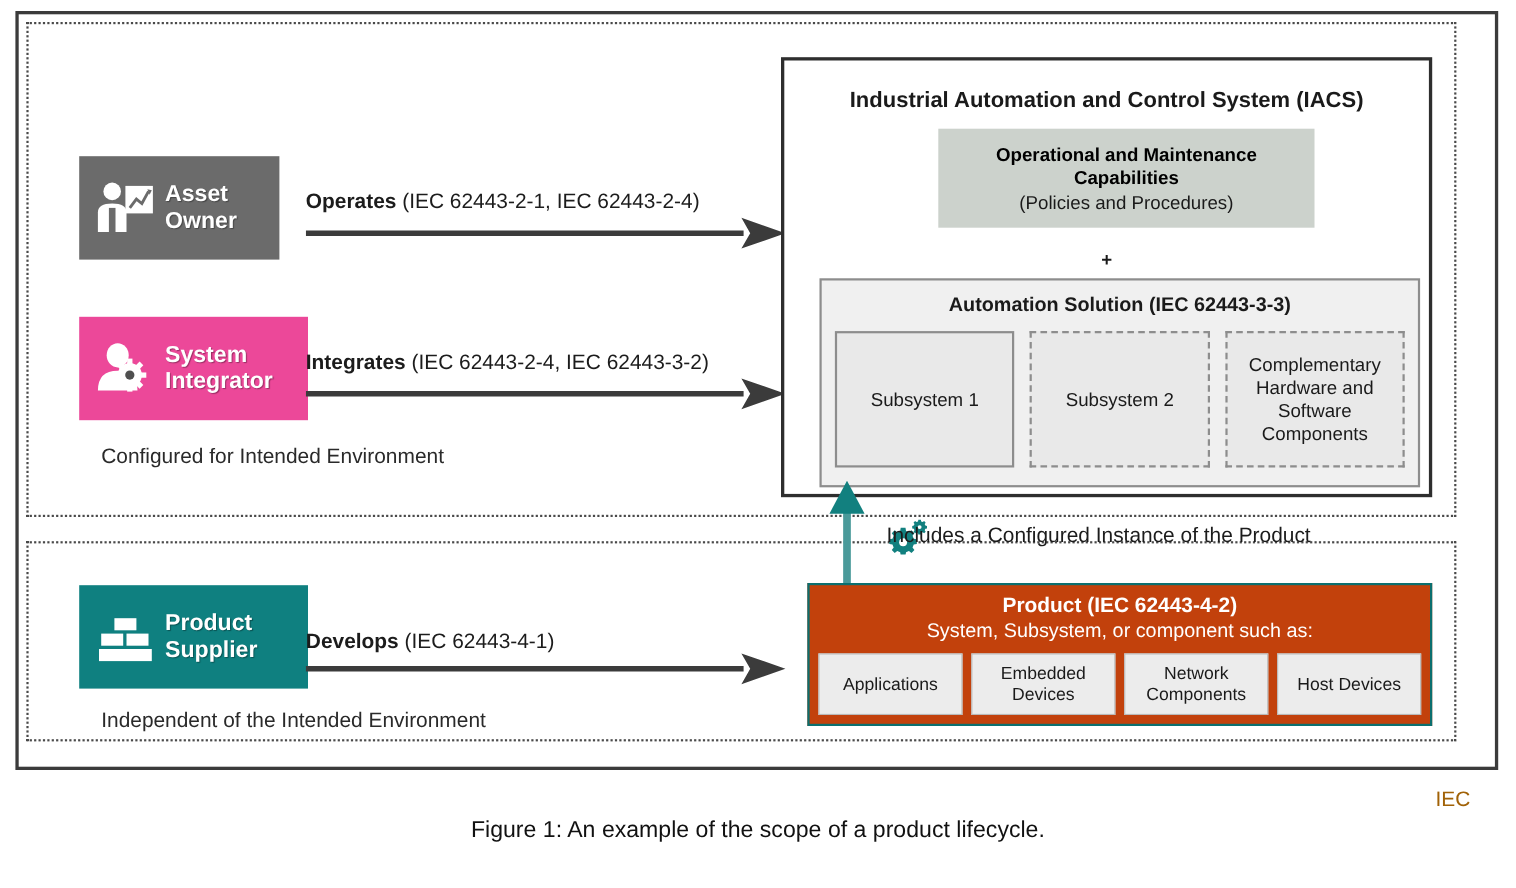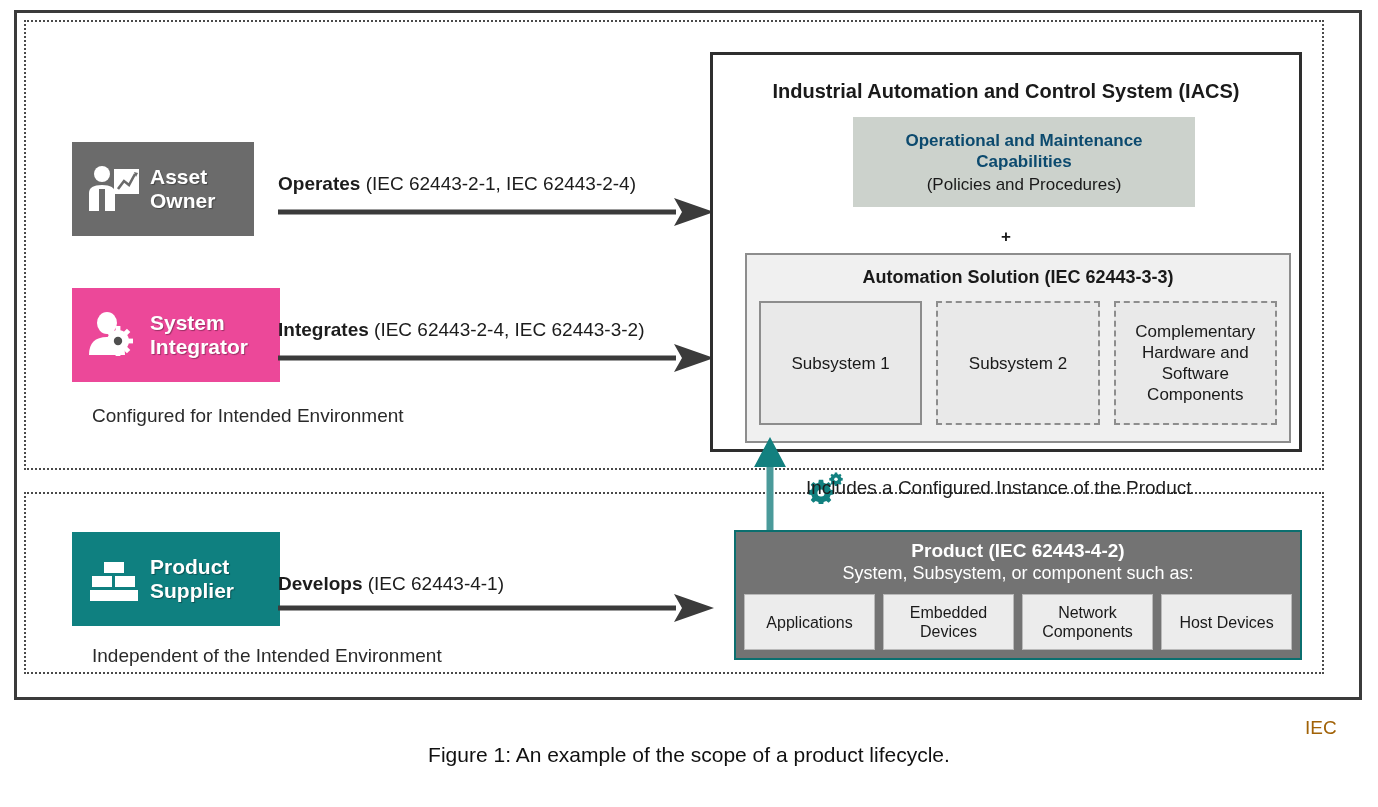--- a/index.html
+++ b/index.html
@@ -108,21 +108,21 @@
     position: absolute;
     left: 140px; top: 62px;
     width: 342px; height: 90px;
     background: #ccd2cc;
     box-sizing: border-box;
     display: flex; flex-direction: column;
     align-items: center; justify-content: center;
     text-align: center;
   }
   #om-title {
-    font-weight: bold; font-size: 17px; color: #0c4a6e;
+    font-weight: bold; font-size: 17px; color: #000000;
     line-height: 21px; white-space: pre-line;
   }
   #om-sub { font-size: 17px; color: #1a1a1a; line-height: 21px; margin-top: 2px; }
 
   #plus-sign {
     position: absolute;
     left: 0; right: 0; top: 172px;
     text-align: center;
     font-size: 17px; font-weight: bold; color: #1a1a1a;
   }
@@ -166,21 +166,21 @@
   }
   #gear-cluster-icon { position: absolute; left: 806px; top: 470px; }
 
   #teal-up-arrow { position: absolute; left: 752px; top: 437px; }
 
   
   #product-box {
     position: absolute;
     left: 734px; top: 530px;
     width: 568px; height: 130px;
-    background: #737373;
+    background: #c2410c;
     box-sizing: border-box;
     border: 2px solid #0b6f6f;
   }
   #product-title {
     text-align: center; font-weight: bold; font-size: 19px;
     color: #ffffff; margin-top: 8px;
   }
   #product-sub {
     text-align: center; font-size: 18px; color: #ffffff; margin-top: 1px;
   }

